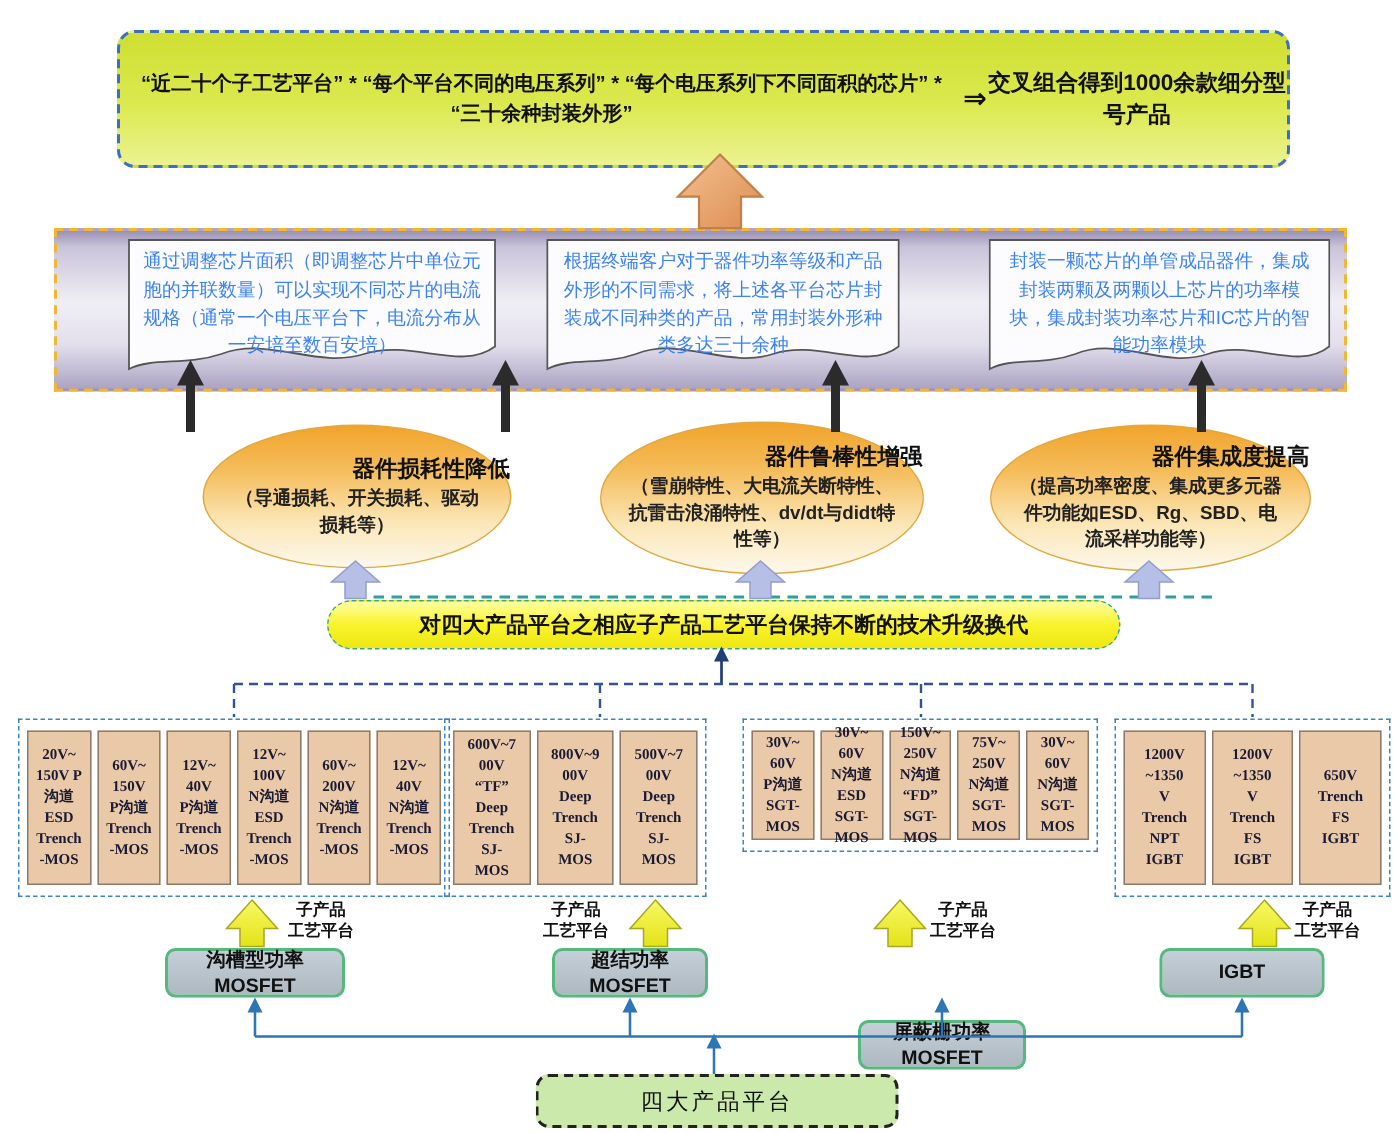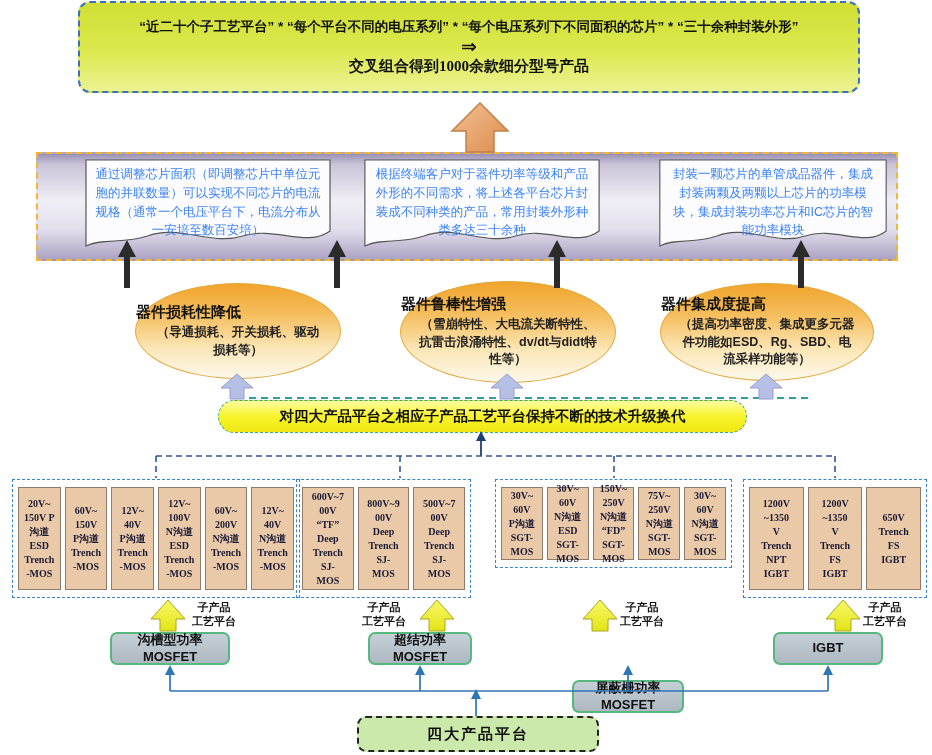--- a/index.html
+++ b/index.html
@@ -2,42 +2,42 @@
 <html><head>
 <meta charset="utf-8">
 <style>
   html,body{margin:0;padding:0;background:#ffffff;}
   #stage{position:relative;width:932px;height:755px;background:#ffffff;overflow:hidden;
          font-family:"Liberation Sans","DejaVu Sans",sans-serif;color:#111;}
   .abs{position:absolute;}
   .pre{white-space:pre-line;}
 
   
-  #top-box{left:78px;top:1px;width:778px;height:88px;border:2px dashed #3b6fc4;border-radius:12px;
+  #top-box{left:78px;top:20px;width:778px;height:88px;border:2px dashed #3b6fc4;border-radius:12px;
     background:linear-gradient(180deg,#cfdf33 0%,#dce94f 55%,#ebf292 100%);
-    display:flex;flex-direction:column;justify-content:center;align-items:center;text-align:center;}
+    display:flex;flex-direction:row;justify-content:center;align-items:center;text-align:center;}
   #top-box .l1{font-size:13.5px;font-weight:bold;line-height:1.5;padding:0 10px;}
   #top-box .l2{font-size:19px;font-weight:bold;line-height:1;}
-  #top-box .l3{font-size:15px;font-weight:bold;line-height:1.4;font-family:Liberation Serif, serif;}
+  #top-box .l3{font-size:15px;font-weight:bold;line-height:1.4;}
 
   
   #banner{left:36px;top:152px;width:858px;height:105px;border:2px dashed #f2b632;
     background:linear-gradient(180deg,#9a91b4 0%,#c9c4d9 10%,#f0eef5 45%,#e2dfec 72%,#aba3c3 100%);}
   .scroll{position:absolute;}
   .scroll svg{position:absolute;left:0;top:0;width:100%;height:100%;}
   .scroll .txt{position:relative;padding:7px 10px 20px 10px;font-size:12.5px;line-height:1.5;
     text-align:center;color:#3b82f6;}
   #scroll-1{left:84px;top:158px;width:248px;height:97px;}
   #scroll-2{left:363px;top:158px;width:238px;height:97px;}
   #scroll-3{left:658px;top:158px;width:230px;height:97px;}
 
   
   .benefit{border-radius:50%;border:1.5px solid #e0a93e;
     background:linear-gradient(180deg,#f1a42c 0%,#f5bd5c 32%,#fbe6b6 68%,#fdf8ec 100%);
-    display:flex;flex-direction:column;justify-content:center;align-items:flex-start;text-align:center;}
+    display:flex;flex-direction:column;justify-content:center;align-items:flex-end;text-align:center;}
   .benefit .ti{font-size:15px;font-weight:bold;}
   .benefit .de{font-size:12.5px;line-height:1.4;padding:2px 16px 0 16px;font-weight:bold;color:#222;}
   #benefit-1{left:135px;top:283px;width:204px;height:94px;}
   #benefit-2{left:400px;top:281px;width:214px;height:100px;}
   #benefit-3{left:660px;top:283px;width:212px;height:96px;}
 
   
   #upgrade-bar{left:218px;top:400px;width:527px;height:31px;border:1.5px dashed #35a58f;border-radius:17px;
     background:linear-gradient(180deg,#ffffa2 0%,#f8f32b 50%,#efe713 100%);
     display:flex;align-items:center;justify-content:center;font-size:14.5px;font-weight:bold;}
@@ -64,21 +64,21 @@
     display:flex;align-items:center;justify-content:center;text-align:center;
     font-size:13px;font-weight:bold;line-height:1.25;box-sizing:border-box;}
   #platform-1{left:110px;top:632px;width:120px;height:33px;}
   #platform-2{left:368px;top:632px;width:104px;height:33px;}
   #platform-3{left:572px;top:632px;width:112px;height:33px;margin-top:48px;}
   #platform-4{left:773px;top:632px;width:110px;height:33px;}
 
   
   #bottom-box{left:357px;top:716px;width:238px;height:32px;background:#cbe9ab;border:2.5px dashed #222;
     border-radius:9px;display:flex;align-items:center;justify-content:center;
-    font-size:15px;font-weight:bold;letter-spacing:2px;}
+    font-size:15px;font-weight:normal;letter-spacing:2px;}
 
   #overlay{left:0;top:0;width:932px;height:755px;pointer-events:none;}
 </style>
 </head>
 <body>
 
 <div id="stage">
 
   <div class="abs" id="top-box">
     <div class="l1">“近二十个子工艺平台” * “每个平台不同的电压系列” * “每个电压系列下不同面积的芯片” * “三十余种封装外形”</div>

